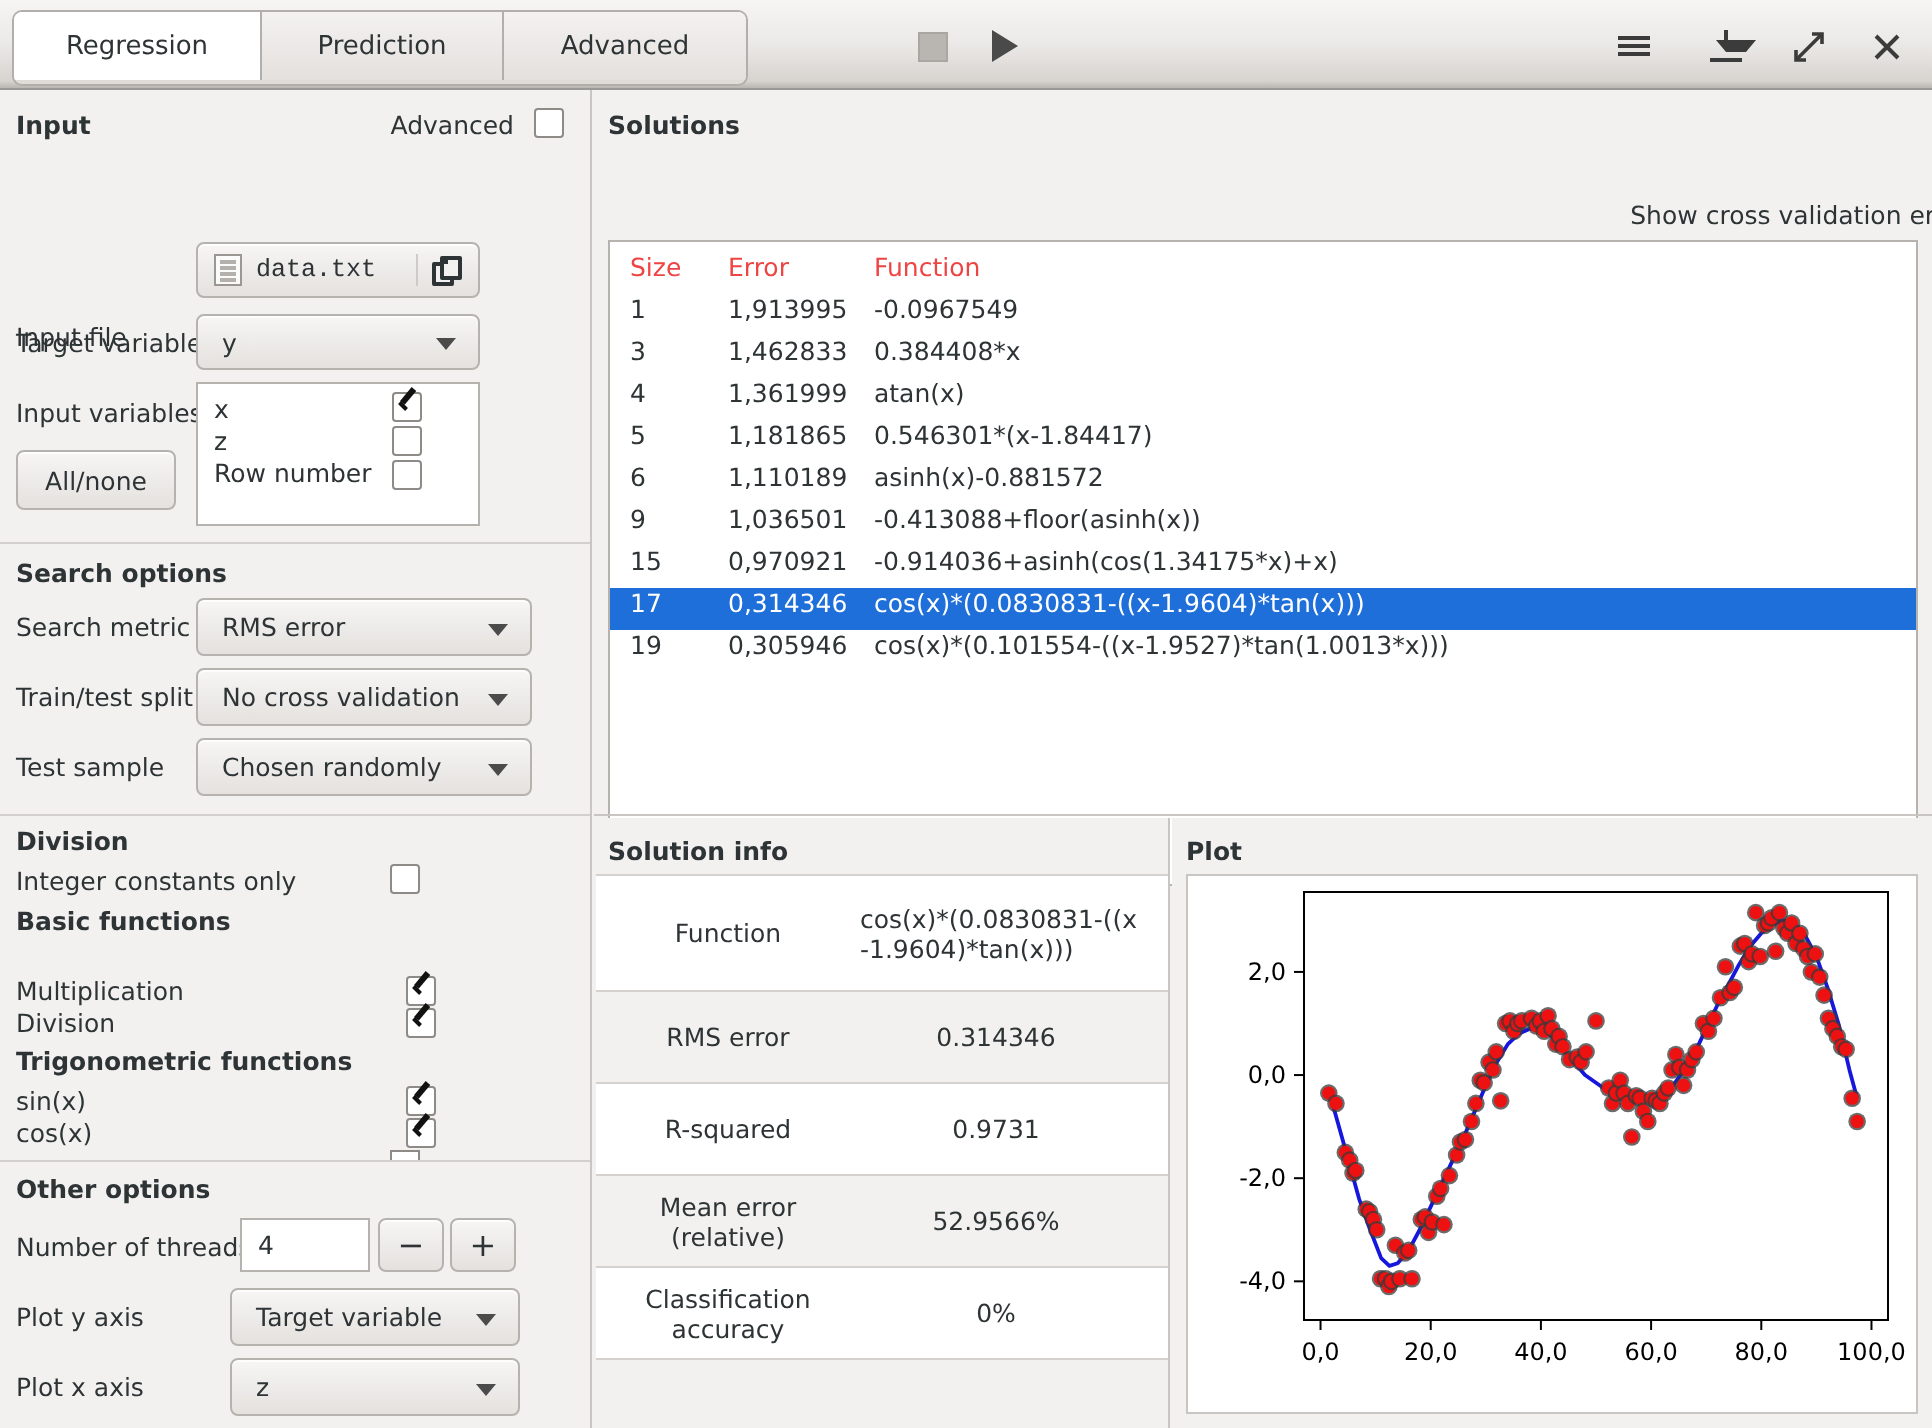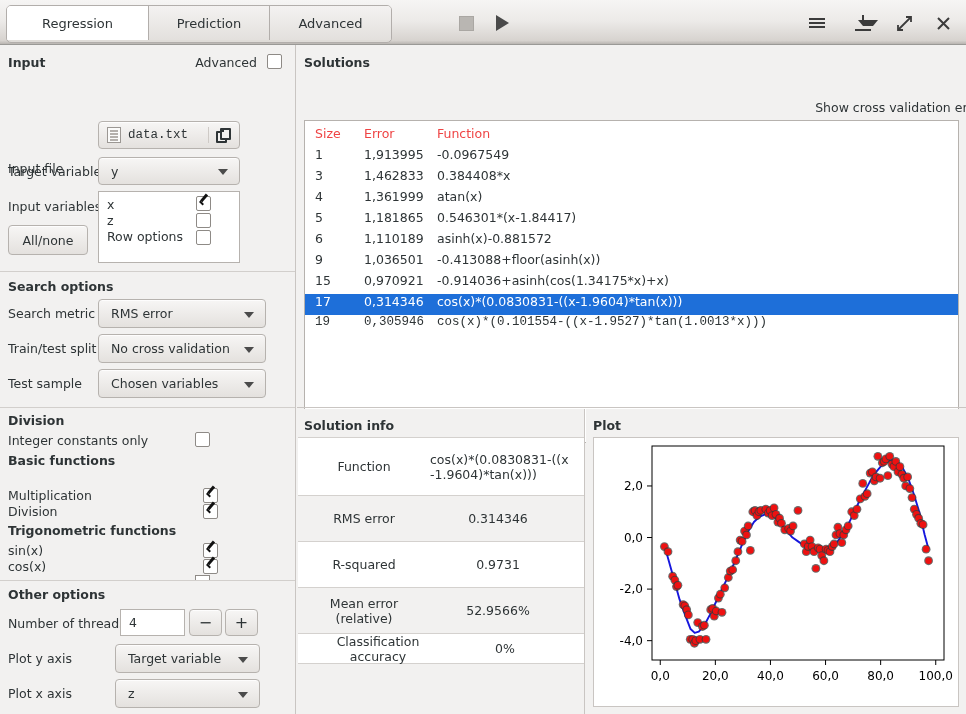--- a/index.html
+++ b/index.html
@@ -21,21 +21,21 @@
     border:1px solid #b2aeab;border-radius:5px;overflow:hidden;background:#dfdcd8;
     box-shadow:0 1px 0 rgba(255,255,255,.7) inset;}
   .tab{
     display:flex;align-items:center;justify-content:center;
     height:34px;padding:0 12px;font-size:13px;color:#2e3436;
     background:linear-gradient(to bottom,#f4f2f1,#e3e0dd);
     border-right:1px solid #b2aeab;box-sizing:border-box;cursor:default;
   }
   .tab:last-child{border-right:none;}
   .tab.active{background:#ffffff;}
-  .tab.w1{width:142px;} .tab.w2{width:121px;} .tab.w3{width:121px;}
+  .tab.w1{width:124px;} .tab.w2{width:121px;} .tab.w3{width:121px;}
 
   .tool-icons{position:absolute;left:0;top:0;width:966px;height:45px;}
   .ti{position:absolute;top:12px;width:22px;height:22px;
       display:flex;align-items:center;justify-content:center;}
   .stop-sq{width:13px;height:13px;background:#b9b6b2;border:1px solid #aaa7a3;}
   .play-tri{width:0;height:0;border-left:13px solid #4a4a4a;
       border-top:8px solid transparent;border-bottom:8px solid transparent;}
   .burger i{display:block;width:16px;height:2px;background:#3b3b3b;margin:2px 0;}
   .dl{position:relative;width:16px;height:16px;}
   .dl b{position:absolute;left:7px;top:0;width:2px;height:8px;background:#3b3b3b;display:block;}
@@ -206,21 +206,21 @@
 
     <div class="lbl" style="position:absolute;left:8px;top:154px;">Input variables</div>
 
     <div class="gbtn allnone">
       <span>All/none</span>
     </div>
 
     <div class="listbox">
       <div class="lv" style="top:5px;">x</div>
       <div class="lv" style="top:21px;">z</div>
-      <div class="lv" style="top:37px;">Row options</div>
+      <div class="lv" style="top:37px;">Row number</div>
       <div class="cbx on" style="position:absolute;left:97px;top:4px;"></div>
       <div class="cbx" style="position:absolute;left:97px;top:21px;"></div>
       <div class="cbx" style="position:absolute;left:97px;top:38px;"></div>
     </div>
 
     <div class="divider" style="position:absolute;left:0;top:226px;width:295px;"></div>
 
     <div class="sec-head" style="position:absolute;left:8px;top:234px;">Search options</div>
 
     <div class="lbl" style="position:absolute;left:8px;top:261px;">Search metric</div>
@@ -230,21 +230,21 @@
     </div>
 
     <div class="lbl" style="position:absolute;left:8px;top:296px;">Train/test split</div>
     <div class="gbtn combo" style="position:absolute;left:98px;top:289px;width:168px;height:29px;">
       <span>No cross validation</span>
       <span class="arrow"></span>
     </div>
 
     <div class="lbl" style="position:absolute;left:8px;top:331px;">Test sample</div>
     <div class="gbtn combo" style="position:absolute;left:98px;top:324px;width:168px;height:29px;">
-      <span>Chosen variables</span>
+      <span>Chosen randomly</span>
       <span class="arrow"></span>
     </div>
 
     <div class="divider" style="position:absolute;left:0;top:362px;width:295px;"></div>
 
     <div class="sec-head" style="position:absolute;left:8px;top:368px;">Division</div>
 
     <div class="lbl" style="position:absolute;left:8px;top:388px;">Integer constants only</div>
     <div class="cbx" style="position:absolute;left:195px;top:387px;"></div>
 
@@ -341,21 +341,21 @@
       <div class="trow" style="top:152px;">
         <span class="c-size">15</span>
         <span class="c-err">0,970921</span>
         <span class="c-fn">-0.914036+asinh(cos(1.34175*x)+x)</span>
       </div>
       <div class="trow sel" style="top:173px;">
         <span class="c-size">17</span>
         <span class="c-err">0,314346</span>
         <span class="c-fn">cos(x)*(0.0830831-((x-1.9604)*tan(x)))</span>
       </div>
-      <div class="trow" style="top:194px;font-family:Liberation Mono, monospace;">
+      <div class="trow" style="top:194px;">
         <span class="c-size">19</span>
         <span class="c-err">0,305946</span>
         <span class="c-fn">cos(x)*(0.101554-((x-1.9527)*tan(1.0013*x)))</span>
       </div>
     </div>
   </div>
 
   <div class="hsep"></div>
 
   <div class="solinfo">
@@ -371,21 +371,21 @@
       </div>
       <div class="si-row" style="height:46px;">
         <div class="si-k">R-squared</div>
         <div class="si-v ctr">0.9731</div>
       </div>
       <div class="si-row alt" style="height:46px;">
         <div class="si-k" style="white-space:pre-line;">Mean error
 (relative)</div>
         <div class="si-v ctr">52.9566%</div>
       </div>
-      <div class="si-row" style="height:30px;padding-left:14px;">
+      <div class="si-row" style="height:46px;">
         <div class="si-k" style="white-space:pre-line;">Classification
 accuracy</div>
         <div class="si-v ctr">0%</div>
       </div>
       <div class="si-row alt" style="height:32px;border-bottom:none;"></div>
     </div>
   </div>
 
   <div class="plotpanel">
     <div class="panel-title" style="left:7px;top:9px;">Plot</div>

